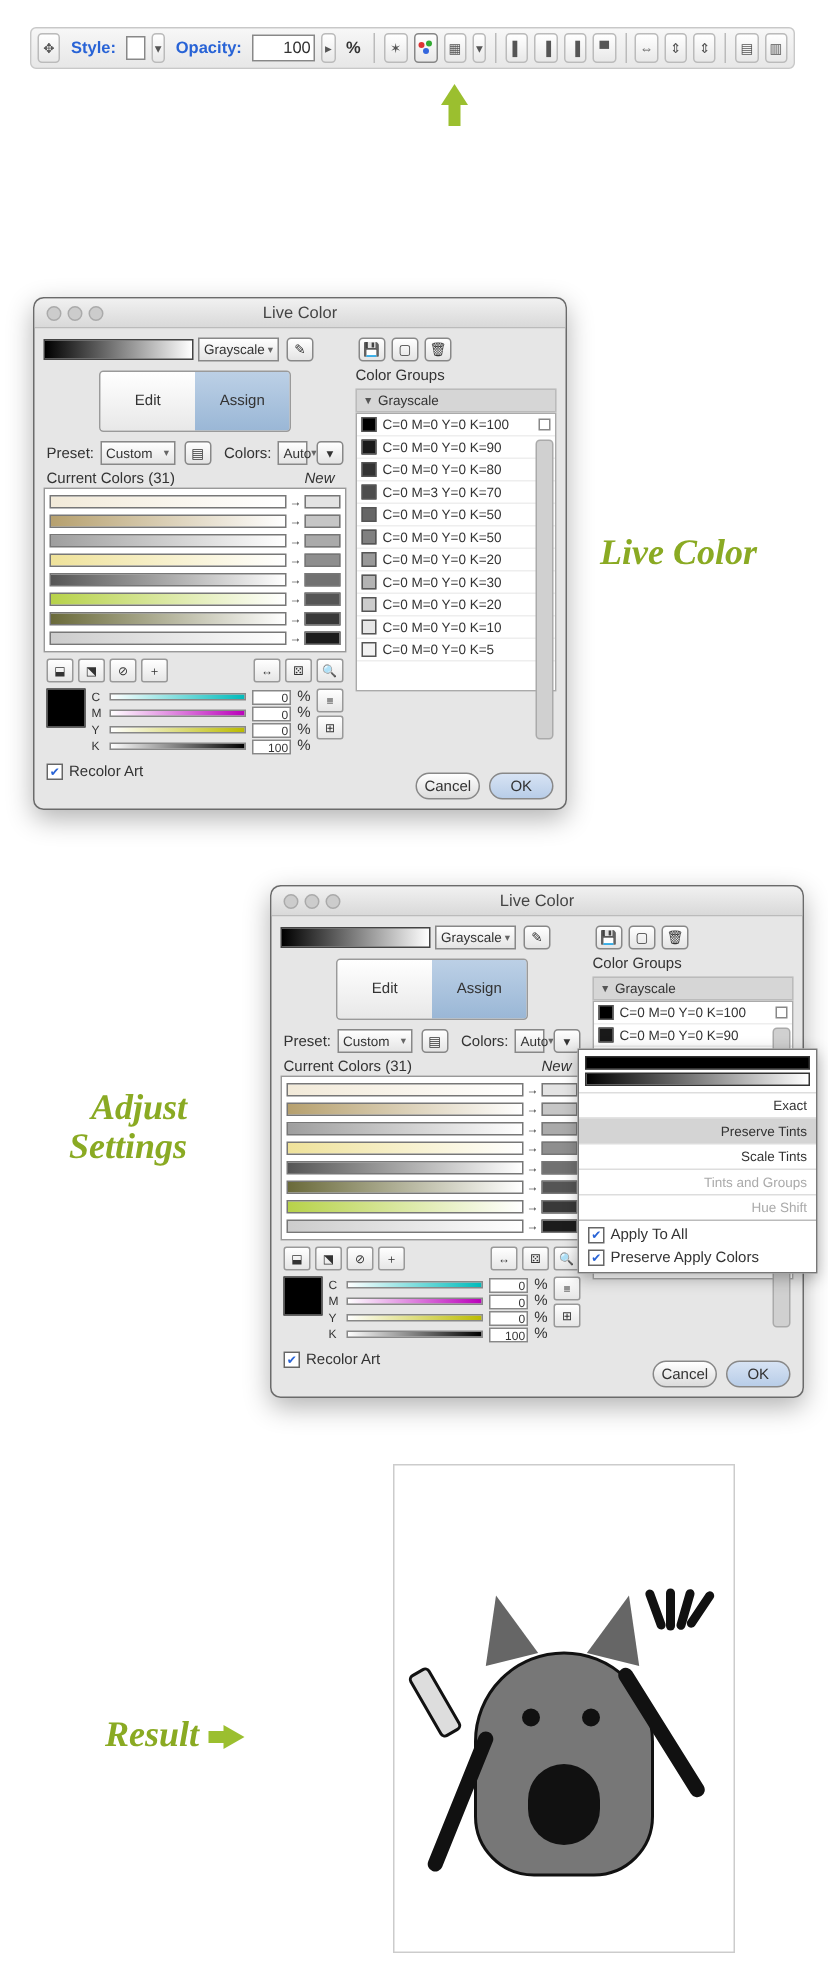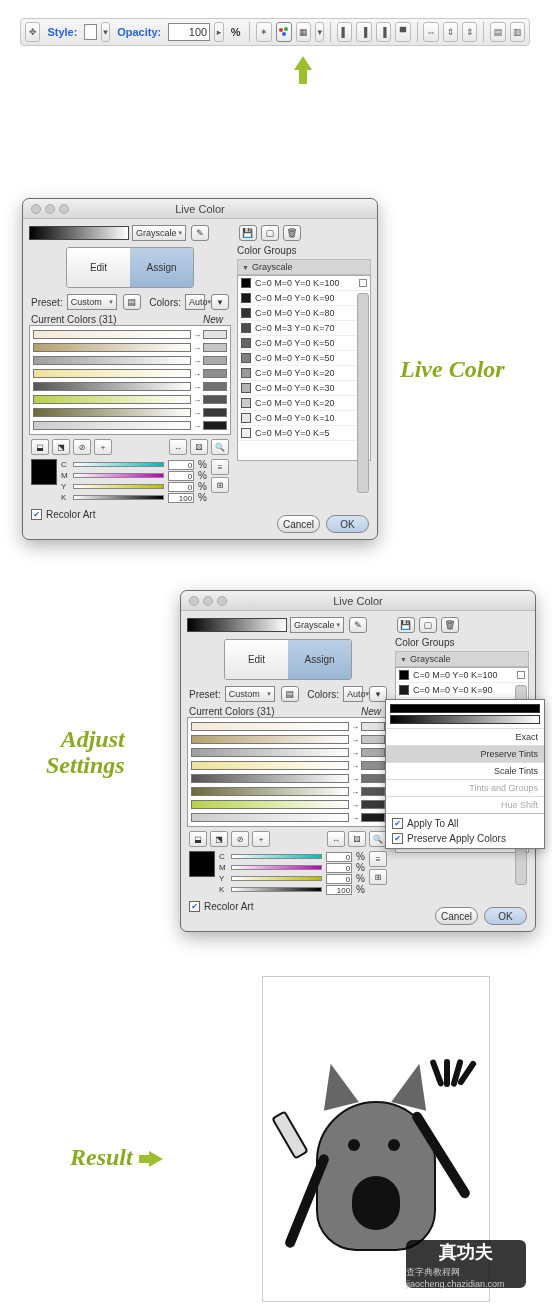--- a/index.html
+++ b/index.html
@@ -554,18 +554,14 @@
     <div class="hand">
           <span style="left:0;transform:rotate(-20deg)"></span>
           <span style="left:10px"></span>
           <span style="left:20px;transform:rotate(16deg)"></span>
           <span style="left:30px;transform:rotate(34deg)"></span>
         </div>
     <div class="bottle"></div>
   </div>
 </div>
 
-<div class="stamp">
-  <span>真功夫</span>
-  <small><span>查字典教程网</span> <span>jiaocheng.chazidian.com</span></small>
-</div>
 
 </div>
 
 </body></html>

